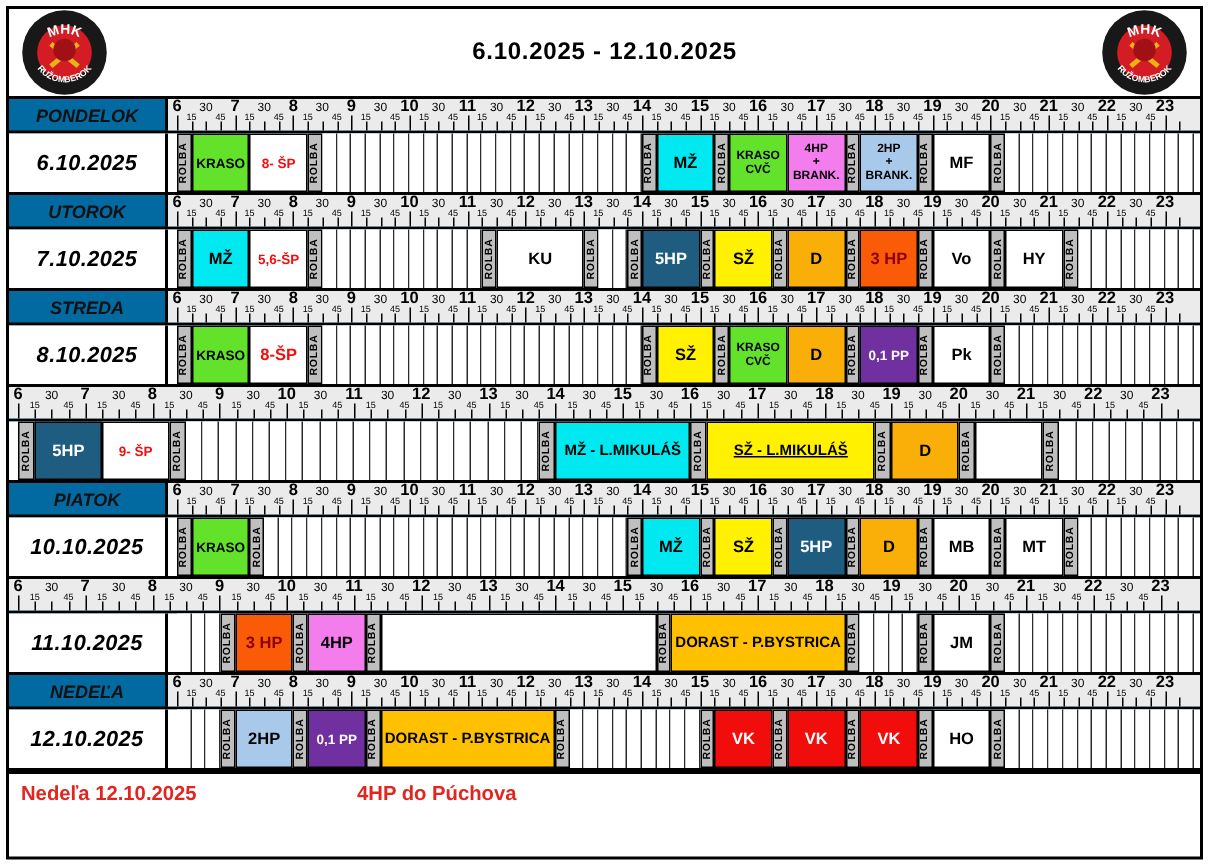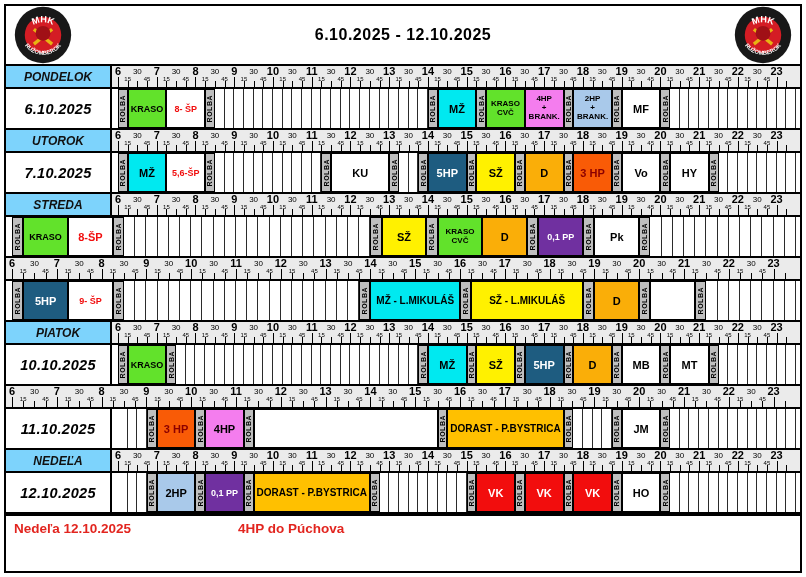--- a/index.html
+++ b/index.html
@@ -6,21 +6,21 @@
   body{width:806px;height:577px;font-family:"Liberation Sans",sans-serif;box-sizing:border-box;padding:4px;}
   .sheet{width:798px;height:569px;border:2px solid #000;box-sizing:border-box;background:#fff;overflow:hidden;}
   
   .header{height:58px;border-bottom:2px solid #000;display:flex;align-items:center;justify-content:space-between;padding:0 8px;box-sizing:content-box;}
   .titles{flex:1;text-align:center;}
   .title{font-size:31px;font-weight:800;color:#1b1b33;letter-spacing:1px;word-spacing:16px;line-height:1.05;}
   .subtitle{font-size:16px;font-weight:bold;color:#000;letter-spacing:.5px;}
   .logo{width:58px;height:58px;flex:none;}
   
   .day{border-bottom:2px solid #000;}
-  .scale-row{display:flex;height:21px;border-bottom:2px solid #000;background:#7dd3fc;}
+  .scale-row{display:flex;height:21px;border-bottom:2px solid #000;background:#0369a1;}
   .day-name-cell{width:104px;flex:none;border-right:2px solid #000;display:flex;align-items:center;justify-content:center;font-style:italic;font-weight:bold;font-size:12px;color:#111;}
   .ruler{flex:1;position:relative;background:#EBEBEB;}
   .ruler-inner{position:absolute;top:0;bottom:0;left:6px;right:4px;}
   .tick{position:absolute;bottom:0;width:1px;height:6px;background:#000;}
   .tick.th{height:10px;}
   .hl{position:absolute;top:0;transform:translateX(-50%);font-size:11px;font-weight:bold;color:#000;line-height:1;}
   .m30{position:absolute;top:2px;transform:translateX(-50%);font-size:8px;color:#000;line-height:1;}
   .m15{position:absolute;top:10px;transform:translateX(-50%);font-size:6px;color:#000;line-height:1;}
   .event-row{display:flex;height:39px;background:#fff;}
   .date-cell{width:104px;flex:none;border-right:2px solid #000;display:flex;align-items:center;justify-content:center;font-weight:bold;font-style:italic;font-size:14.5px;letter-spacing:.3px;color:#000;}
@@ -687,20 +687,21 @@
               <div class="m30" style="left: 94.2857%;">30</div>
               <div class="tick" style="left: 95.7143%;"></div>
               <div class="m15" style="left: 95.7143%;">45</div>
               <div class="tick th" style="left: 97.1429%;"></div>
               <div class="hl" style="left: 97.1429%;">23</div>
               <div class="tick" style="left: 98.5714%;"></div>
             </div>
           </div>
         </div>
         <div class="event-row">
+          <div class="date-cell">8.10.2025</div>
           <div class="track">
             <div class="track-inner">
               <div class="block rolba" style="left: 0%; width: 1.42857%;">
                 <span>ROLBA</span>
               </div>
               <div class="block ev" style="left: 1.42857%; width: 5.71429%; background: rgb(98, 226, 43); color: rgb(0, 0, 0);">
                 <span class="md">KRASO</span>
               </div>
               <div class="block ev" style="left: 7.14286%; width: 5.71429%; background: rgb(255, 255, 255); color: rgb(241, 14, 14);">
                 <span>8-ŠP</span>
@@ -942,21 +943,21 @@
               </div>
               <div class="block rolba" style="left: 44.2857%; width: 1.42857%;">
                 <span>ROLBA</span>
               </div>
               <div class="block ev" style="left: 45.7143%; width: 11.4286%; background: rgb(0, 233, 240); color: rgb(0, 0, 0);">
                 <span class="lng">MŽ - L.MIKULÁŠ</span>
               </div>
               <div class="block rolba" style="left: 57.1429%; width: 1.42857%;">
                 <span>ROLBA</span>
               </div>
-              <div class="block ev" style="left: 58.5714%; width: 14.2857%; background: rgb(255, 241, 0); color: rgb(0, 0, 0);">
+              <div class="block ev" style="left: 58.5714%; width: 14.2857%; background: rgb(255, 241, 0); color: rgb(0, 0, 0); text-decoration: underline;">
                 <span class="lng">SŽ - L.MIKULÁŠ</span>
               </div>
               <div class="block rolba" style="left: 72.8571%; width: 1.42857%;">
                 <span>ROLBA</span>
               </div>
               <div class="block ev" style="left: 74.2857%; width: 5.71429%; background: rgb(250, 174, 8); color: rgb(0, 0, 0);">
                 <span>D</span>
               </div>
               <div class="block rolba" style="left: 80%; width: 1.42857%;">
                 <span>ROLBA</span>

